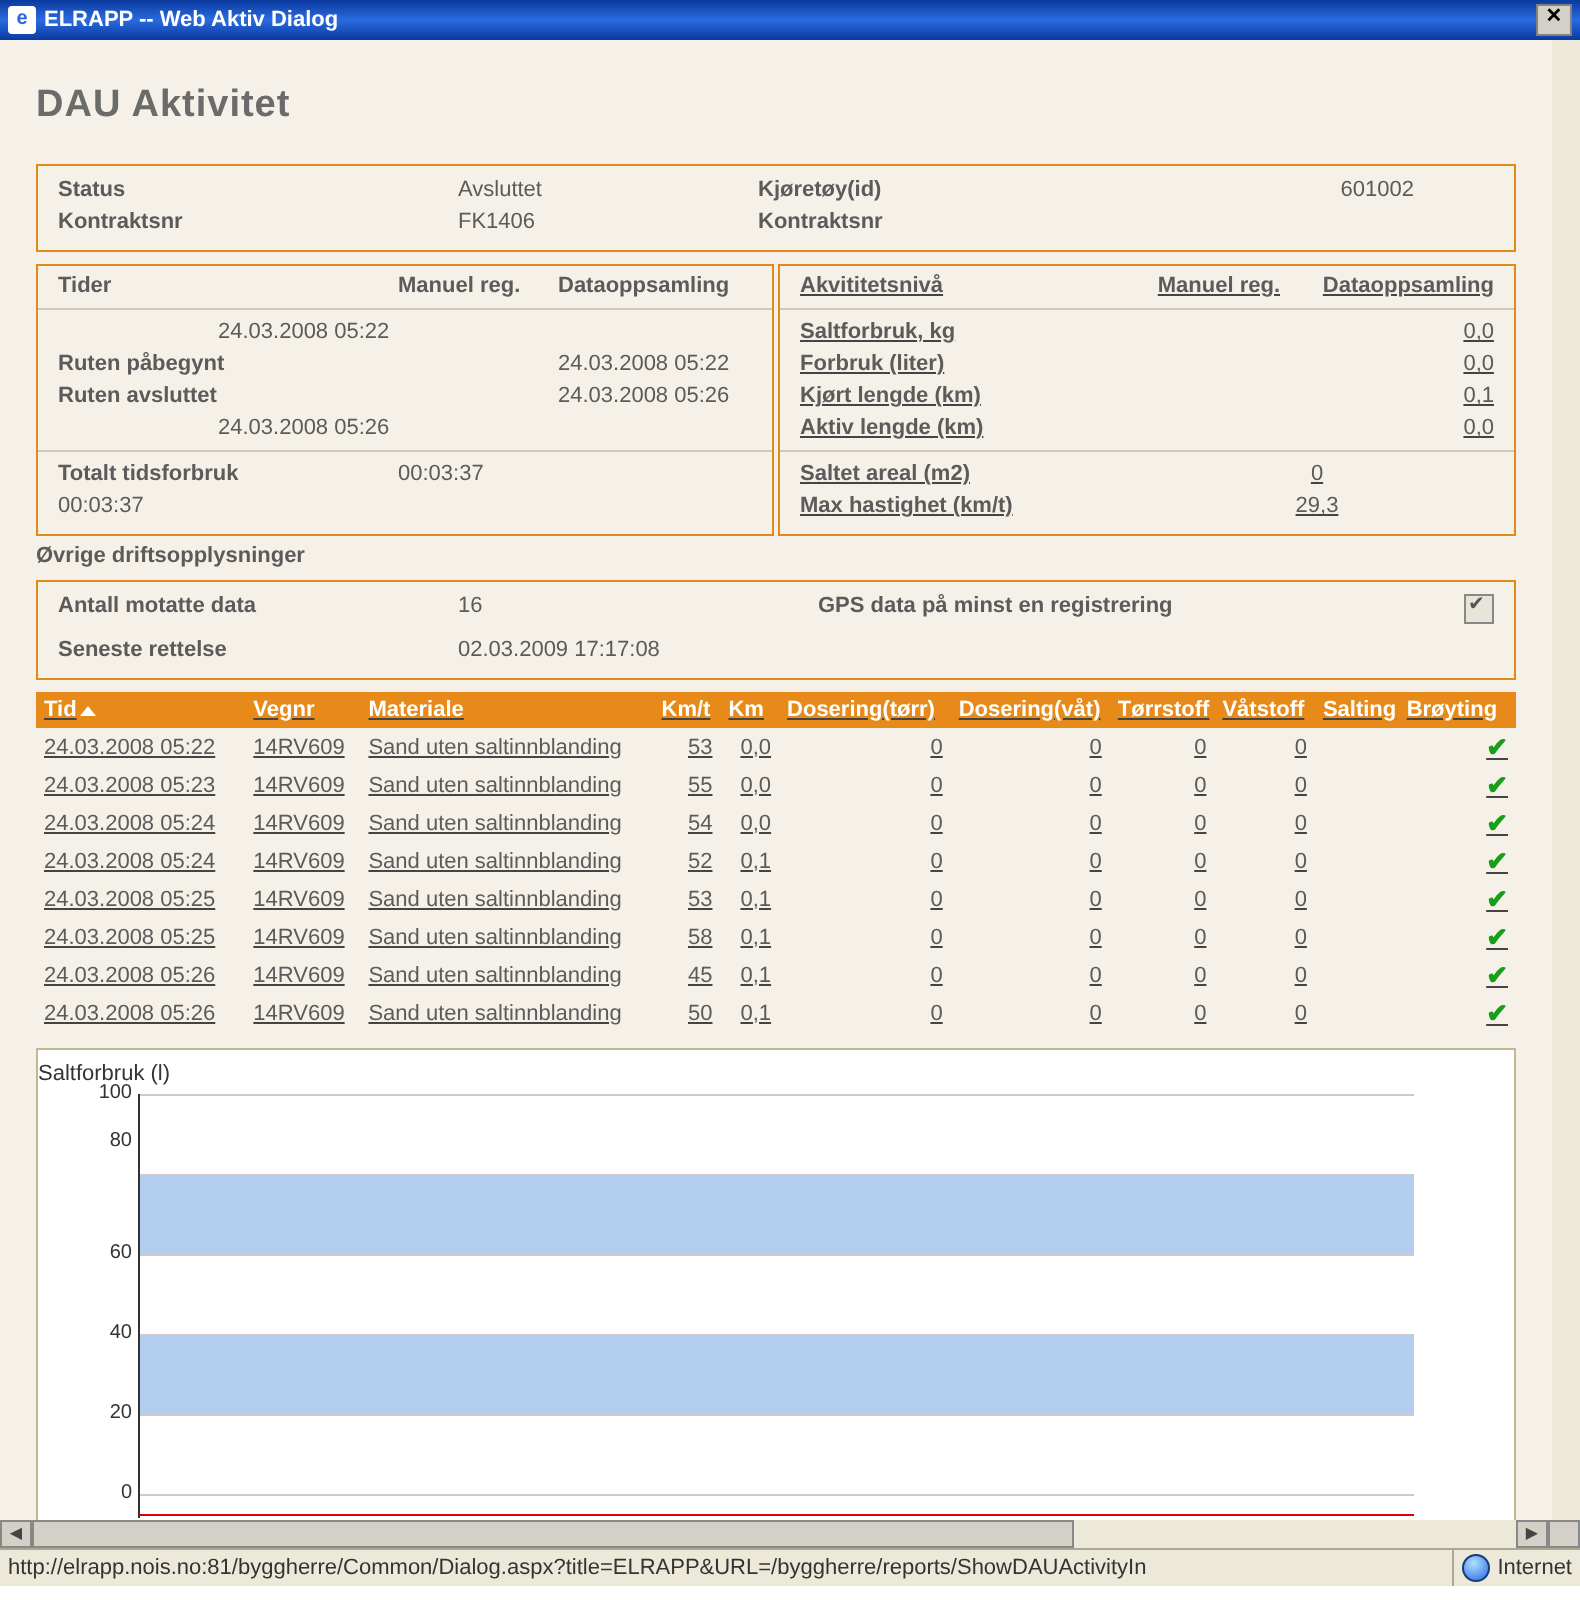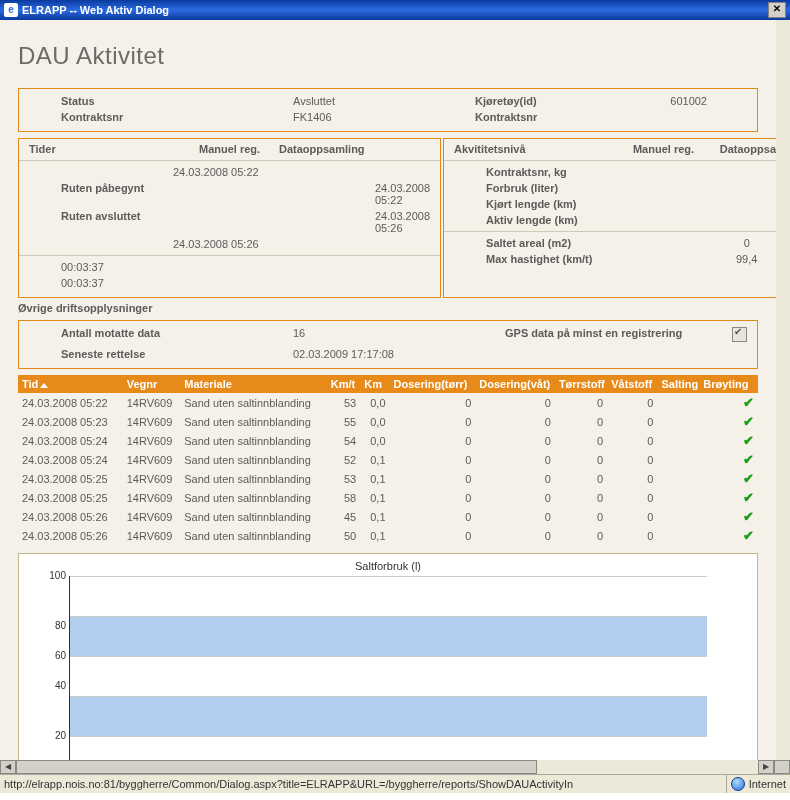--- a/index.html
+++ b/index.html
@@ -47,60 +47,61 @@
   .page {
     background: #f5f1e8;
     padding: 16px 18px 4px 18px;
     border-right: 14px solid #ece9d8;
     height: 740px;
     overflow: hidden;
     box-sizing: border-box;
     position: relative;
   }
   h1.page-title {
-    font-size: 24px;
-    font-weight: normal;
+    font-size: 19px;
+    font-weight: bold;
     color: #6b6b6b;
     margin: 6px 0 18px 0;
     letter-spacing: 0.5px;
   }
   .orange-box {
     border: 1px solid #e08a1a;
     background: #f5f1e8;
     padding: 4px 10px 6px 10px;
     margin-bottom: 6px;
   }
   .row { display: flex; }
-  .cell { padding: 2px 0; color:#5b5b5b;margin-left:32px;}
+  .cell { padding: 2px 0; color:#5b5b5b;}
   .bold { font-weight: bold; color:#5b5b5b;}
   .two-cols {
     display: flex;
     gap: 0;
   }
   .col {
     flex: 1;
     border: 1px solid #e08a1a;
     padding: 4px 10px 6px 10px;
     box-sizing: border-box;
   }
-  .col + .col { margin-left: 2px; }
+  .col + .col { margin-left: 2px; text-decoration: underline; }
   .section-title {
     font-weight: bold;
     color:#5b5b5b;
     margin-bottom: 2px;
   }
   .small-hr{ border-top:1px solid #cfc9b8; margin:3px -10px;}
   .subheader { font-weight: bold; color:#5b5b5b; margin-bottom:6px; margin-top:4px;}
 
   
   table.data {
     width: 100%;
     border-collapse: collapse;
     font-size: 11px;
     table-layout: fixed;
+    text-decoration: underline;
   }
   table.data thead th {
     background: #e88a1a;
     color: #fff;
     font-weight: bold;
     text-align: left;
     padding: 3px 4px;
     white-space: nowrap;
     overflow: hidden;
   }
@@ -128,21 +129,21 @@
   .center { text-align: center;}
 
   
   .chart-box {
     border: 1px solid #c0b890;
     margin-top: 8px;
     padding: 6px 0 0 0;
     background: #fff;
   }
   .chart-title {
-    text-align: center;
+    text-align: left;
     font-size: 11px;
     color: #333;
     margin-bottom: 4px;
   }
   .chart-area {
     position: relative;
     height: 212px;
     margin-left: 50px;
     margin-right: 50px;
     border-left: 1px solid #333;
@@ -313,37 +314,38 @@
             <div class="cell" style="flex:1">24.03.2008 05:26</div>
           </div>
           <div class="row">
             <div class="cell" style="width:80px"></div>
             <div class="cell" style="flex:1">24.03.2008 05:26</div>
           </div>
         </div>
       <div class="small-hr"></div>
       <div id="tider-totals">
           <div class="row">
+            <div class="cell bold" style="width:170px">Totalt tidsforbruk</div>
             <div class="cell">00:03:37</div>
           </div>
           <div class="row">
             <div class="cell">00:03:37</div>
           </div>
         </div>
     </div>
     <div class="col">
       <div class="row">
         <div class="section-title" style="width:150px">Akvititetsnivå</div>
         <div class="bold right" style="width:90px">Manuel reg.</div>
         <div class="bold right" style="flex:1">Dataoppsamling</div>
       </div>
       <div class="small-hr"></div>
       <div id="aktivitet-rows">
           <div class="row">
-            <div class="cell bold" style="width:150px">Kontraktsnr, kg</div>
+            <div class="cell bold" style="width:150px">Saltforbruk, kg</div>
             <div class="cell right" style="width:90px"></div>
             <div class="cell right" style="flex:1">0,0</div>
           </div>
           <div class="row">
             <div class="cell bold" style="width:150px">Forbruk (liter)</div>
             <div class="cell right" style="width:90px"></div>
             <div class="cell right" style="flex:1">0,0</div>
           </div>
           <div class="row">
             <div class="cell bold" style="width:150px">Kjørt lengde (km)</div>
@@ -357,21 +359,21 @@
           </div>
         </div>
       <div class="small-hr"></div>
       <div id="aktivitet-totals">
           <div class="row">
             <div class="cell bold" style="width:170px">Saltet areal (m2)</div>
             <div class="cell center" style="flex:1">0</div>
           </div>
           <div class="row">
             <div class="cell bold" style="width:170px">Max hastighet (km/t)</div>
-            <div class="cell center" style="flex:1">99,4</div>
+            <div class="cell center" style="flex:1">29,3</div>
           </div>
         </div>
     </div>
   </div>
 
   <div class="subheader">Øvrige driftsopplysninger</div>
   <div class="orange-box">
     <div class="row">
       <div class="cell bold" style="width:200px">Antall motatte data</div>
       <div class="cell" style="width:180px">16</div>
@@ -527,25 +529,25 @@
     <div class="chart-title">Saltforbruk (l)</div>
     <div class="chart-area" id="chart-area">
         <div class="band" style="top: 40px; height: 40px;"></div>
         <div class="band" style="top: 120px; height: 40px;"></div>
       <div class="redline"></div>
     <div class="gridline" style="top: 200px;"></div>
         <div class="yaxis" style="top: 194px;">0</div>
         <div class="gridline" style="top: 160px;"></div>
         <div class="yaxis" style="top: 154px;">20</div>
         <div class="gridline" style="top: 120px;"></div>
-        <div class="yaxis" style="top: 104px;">40</div>
+        <div class="yaxis" style="top: 114px;">40</div>
         <div class="gridline" style="top: 80px;"></div>
         <div class="yaxis" style="top: 74px;">60</div>
         <div class="gridline" style="top: 40px;"></div>
-        <div class="yaxis" style="top: 44px;">80</div>
+        <div class="yaxis" style="top: 18px;">80</div>
         <div class="gridline" style="top: 0px;"></div>
         <div class="yaxis" style="top: -6px;">100</div>
       </div>
     <div class="xaxis" id="xaxis">
         <span>-0.02</span>
         <span>0</span>
         <span>0.02</span>
         <span>0.04</span>
         <span>0.06</span>
         <span>0.08</span>

